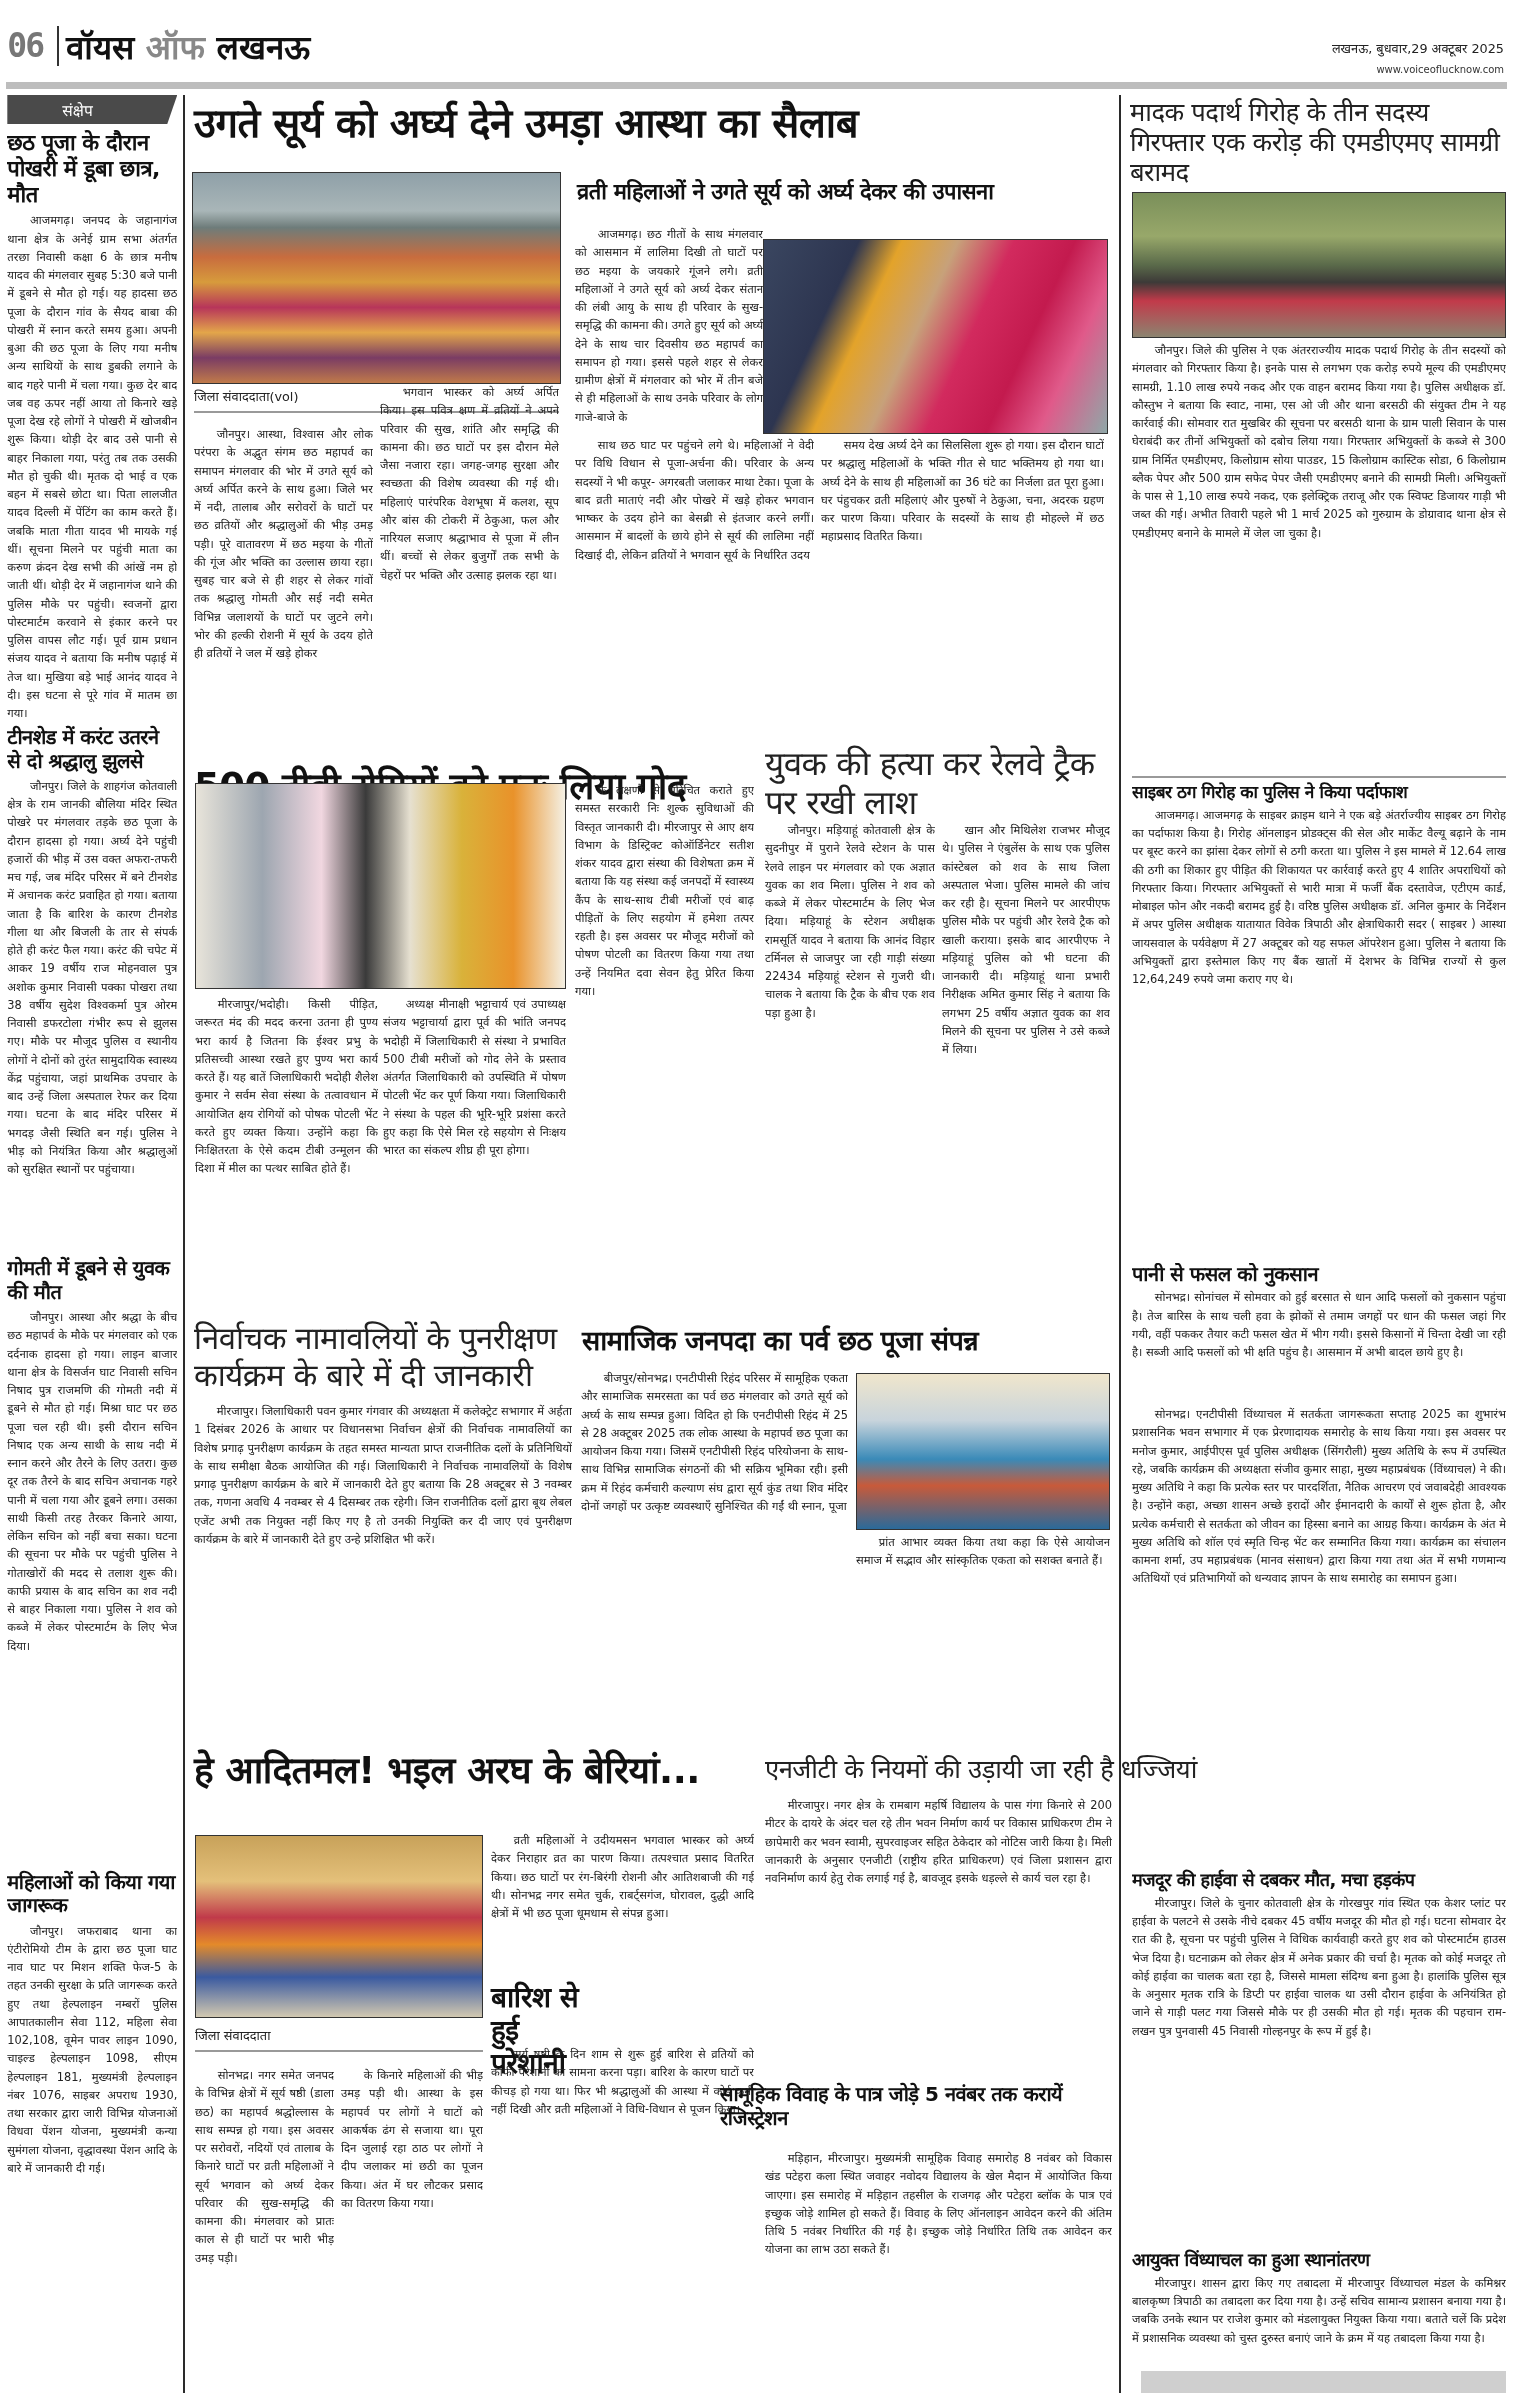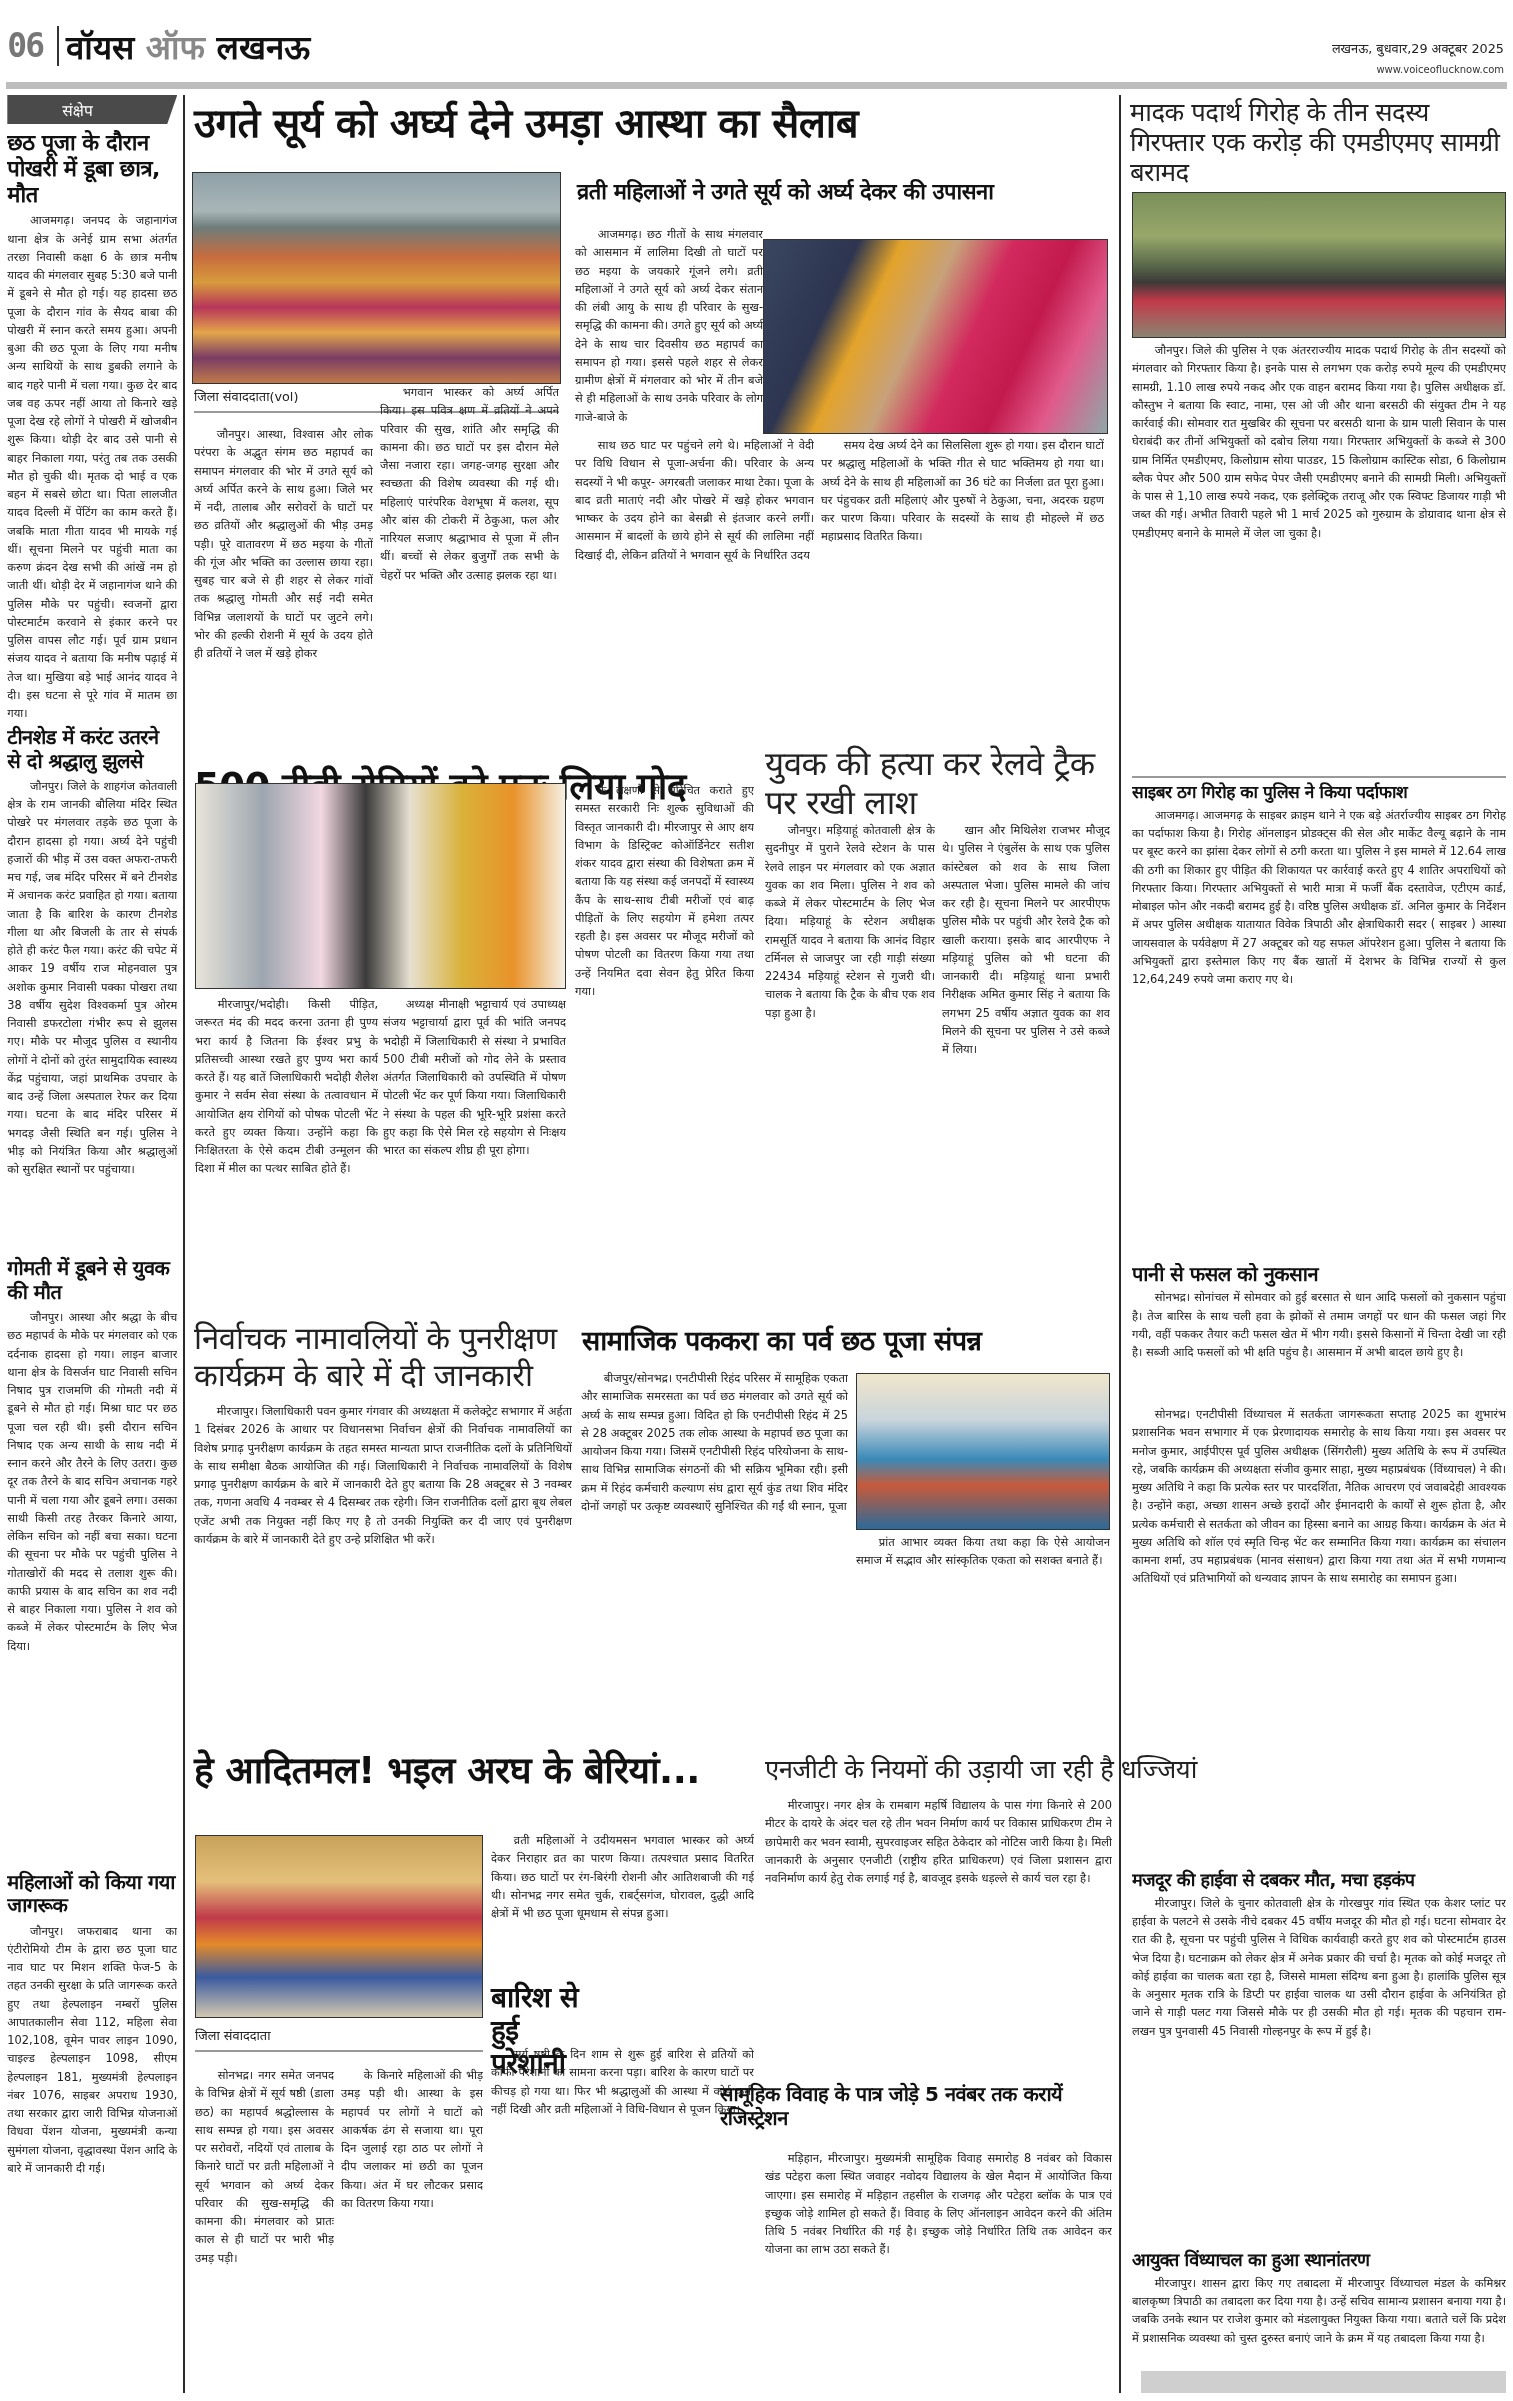--- a/index.html
+++ b/index.html
@@ -172,21 +172,21 @@
 </div>
 <div class="col body" style="left:942px; top:821px; width:168px; height:500px;">
   <p>खान और मिथिलेश राजभर मौजूद थे। पुलिस ने एंबुलेंस के साथ एक पुलिस कांस्टेबल को शव के साथ जिला अस्पताल भेजा। पुलिस मामले की जांच कर रही है। सूचना मिलने पर आरपीएफ पुलिस मौके पर पहुंची और रेलवे ट्रैक को खाली कराया। इसके बाद आरपीएफ ने मड़ियाहूं पुलिस को भी घटना की जानकारी दी। मड़ियाहूं थाना प्रभारी निरीक्षक अमित कुमार सिंह ने बताया कि लगभग 25 वर्षीय अज्ञात युवक का शव मिलने की सूचना पर पुलिस ने उसे कब्जे में लिया।</p>
 </div>
 
 <h2 class="hed-light" style="position:absolute; left:194px; top:1320px; font-size:31px; width:383px;">निर्वाचक नामावलियों के पुनरीक्षण कार्यक्रम के बारे में दी जानकारी</h2>
 <div class="col body" style="left:194px; top:1402px; width:378px; height:345px;">
   <p>मीरजापुर। जिलाधिकारी पवन कुमार गंगवार की अध्यक्षता में कलेक्ट्रेट सभागार में अर्हता 1 दिसंबर 2026 के आधार पर विधानसभा निर्वाचन क्षेत्रों की निर्वाचक नामावलियों का विशेष प्रगाढ़ पुनरीक्षण कार्यक्रम के तहत समस्त मान्यता प्राप्त राजनीतिक दलों के प्रतिनिधियों के साथ समीक्षा बैठक आयोजित की गई। जिलाधिकारी ने निर्वाचक नामावलियों के विशेष प्रगाढ़ पुनरीक्षण कार्यक्रम के बारे में जानकारी देते हुए बताया कि 28 अक्टूबर से 3 नवम्बर तक, गणना अवधि 4 नवम्बर से 4 दिसम्बर तक रहेगी। जिन राजनीतिक दलों द्वारा बूथ लेबल एजेंट अभी तक नियुक्त नहीं किए गए है तो उनकी नियुक्ति कर दी जाए एवं पुनरीक्षण कार्यक्रम के बारे में जानकारी देते हुए उन्हे प्रशिक्षित भी करें।</p>
 </div>
 
-<h2 class="hed" style="position:absolute; left:582px; top:1325px; font-size:27px; white-space:nowrap;">सामाजिक पककरा का पर्व छठ पूजा संपन्न</h2>
+<h2 class="hed" style="position:absolute; left:582px; top:1325px; font-size:27px; white-space:nowrap;">सामाजिक जनपदा का पर्व छठ पूजा संपन्न</h2>
 <div class="col body" style="left:581px; top:1369px; width:267px; height:378px;">
   <p>बीजपुर/सोनभद्र। एनटीपीसी रिहंद परिसर में सामूहिक एकता और सामाजिक समरसता का पर्व छठ मंगलवार को उगते सूर्य को अर्घ्य के साथ सम्पन्न हुआ। विदित हो कि एनटीपीसी रिहंद में 25 से 28 अक्टूबर 2025 तक लोक आस्था के महापर्व छठ पूजा का आयोजन किया गया। जिसमें एनटीपीसी रिहंद परियोजना के साथ-साथ विभिन्न सामाजिक संगठनों की भी सक्रिय भूमिका रही। इसी क्रम में रिहंद कर्मचारी कल्याण संघ द्वारा सूर्य कुंड तथा शिव मंदिर दोनों जगहों पर उत्कृष्ट व्यवस्थाएँ सुनिश्चित की गईं थी स्नान, पूजा</p>
 </div>
 <div class="photo photo-ghat" style="left:856px; top:1373px; width:254px; height:157px;"></div>
 <div class="col body" style="left:856px; top:1533px; width:254px; height:214px;">
   <p>प्रांत आभार व्यक्त किया तथा कहा कि ऐसे आयोजन समाज में सद्भाव और सांस्कृतिक एकता को सशक्त बनाते हैं।</p>
 </div>
 
 <h2 class="hed" style="position:absolute; left:194px; top:1749px; font-size:37px; white-space:nowrap;">हे आदितमल! भइल अरघ के बेरियां...</h2>
 <div class="photo photo-chhath" style="left:195px; top:1835px; width:288px; height:183px;"></div>

